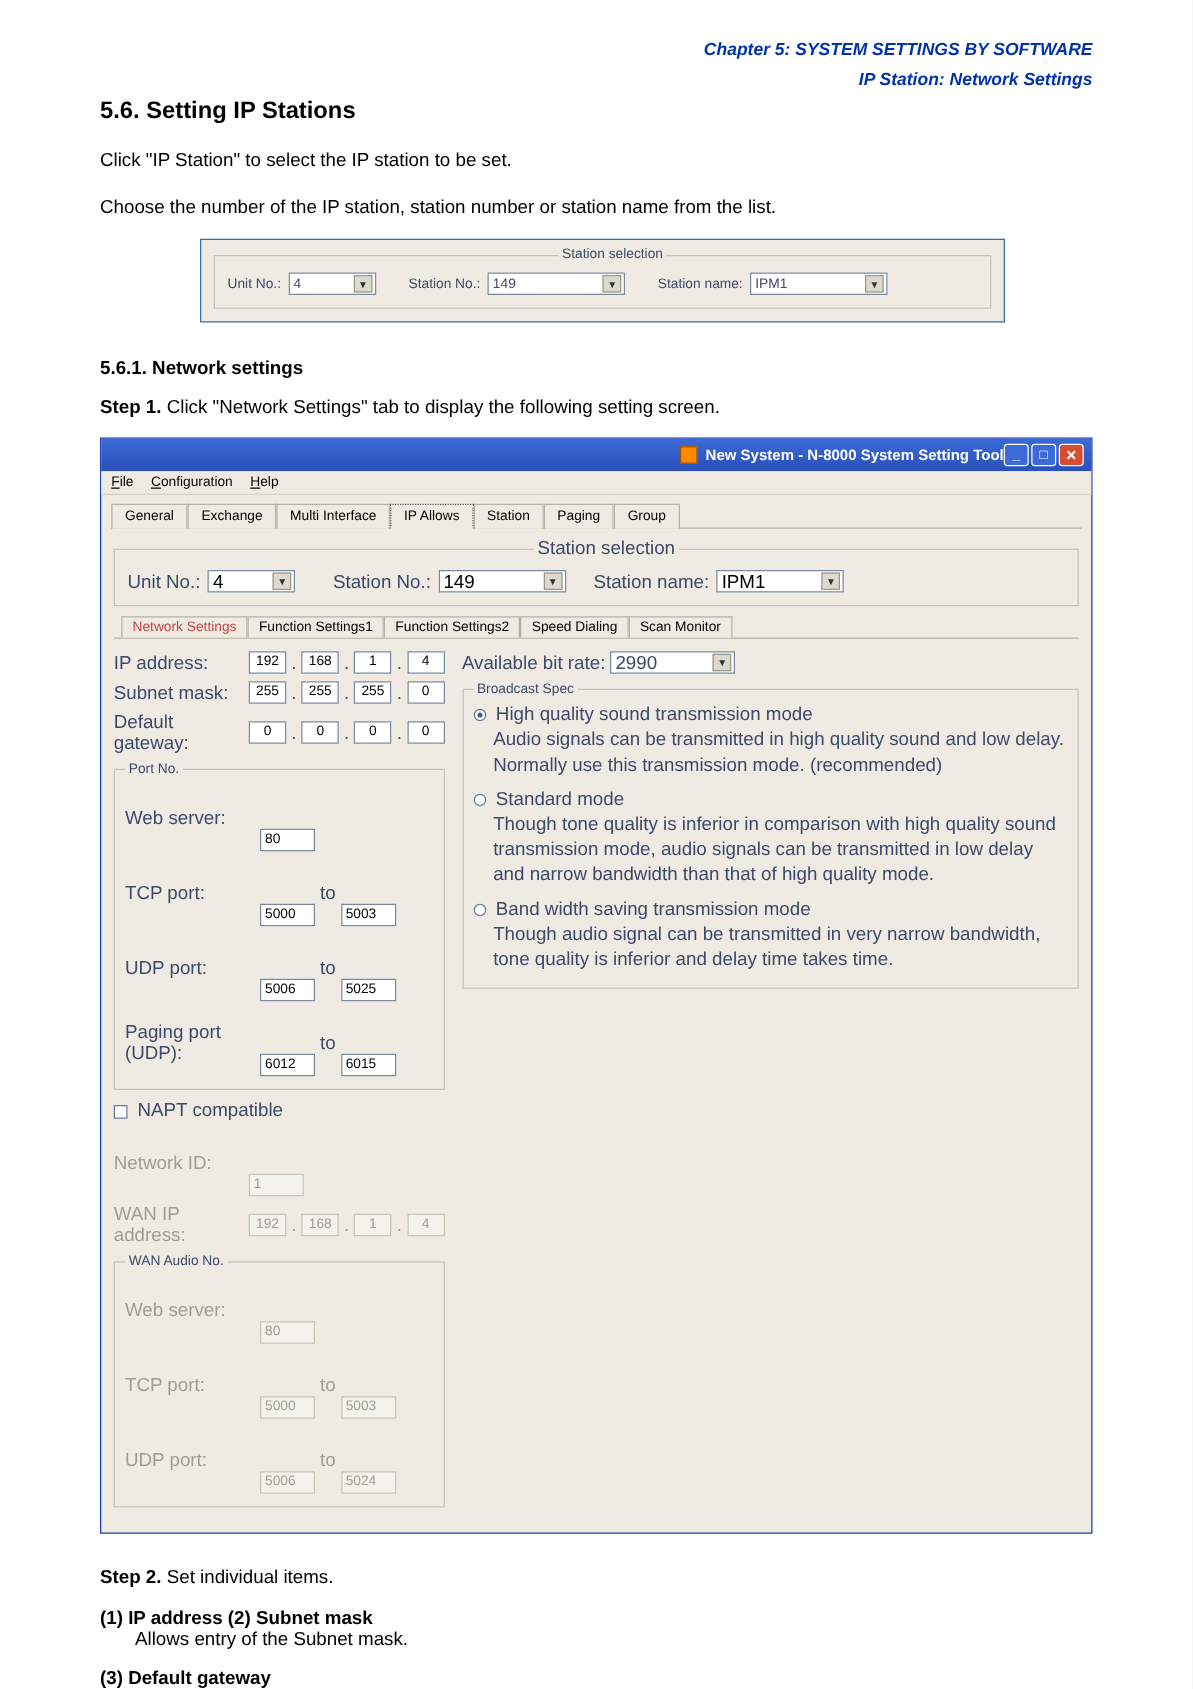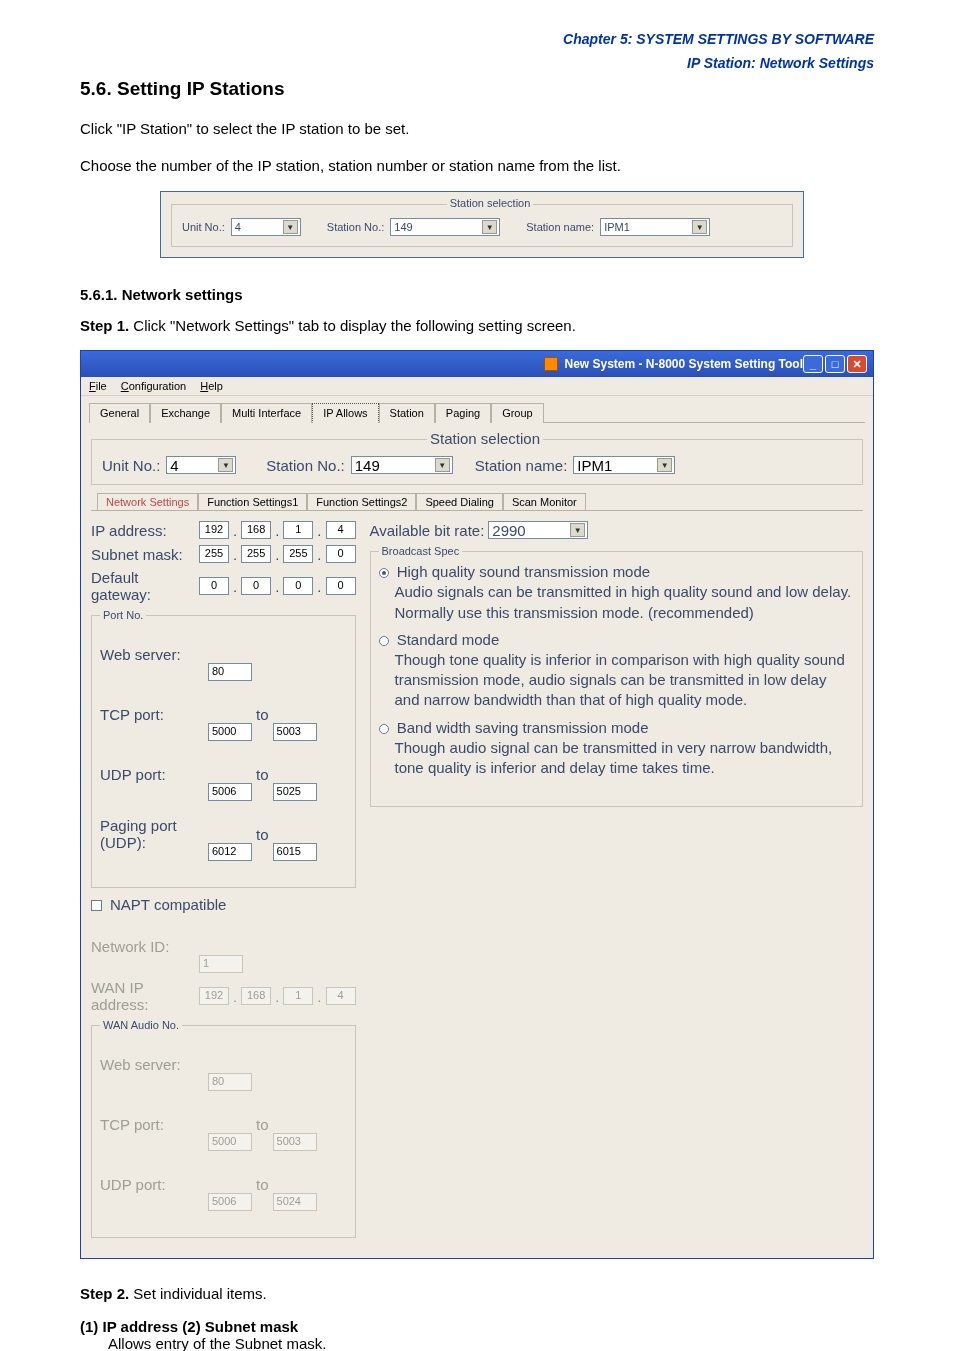--- a/index.html
+++ b/index.html
@@ -97,21 +97,21 @@
   .disabled .input-win { background: #f4f2ec; color: #9e9e94; border-color: #c9c4b8; }
 
   .radio-dot {
     width: 10px; height: 10px; border: 1px solid #6a7a99; border-radius: 50%;
     display: inline-block; margin-right: 4px; position: relative; top: 1px; background: #fff;
   }
   .radio-dot.on::after { content: ""; position: absolute; inset: 2px; border-radius: 50%; background: #3a5a8a; }
   .chk { width: 11px; height: 11px; border: 1px solid #6a7a99; background: #fff; display: inline-block; margin-right: 4px; position: relative; top: 1px; }
 
   .desc { margin: 2px 0 8px 16px; line-height: 1.35; }
-  fieldset.gb2 { border: 1px solid #c9c4b8; padding: 6px 8px 20px 8px; margin: 0 0 8px 0; }
+  fieldset.gb2 { border: 1px solid #c9c4b8; padding: 6px 8px 4px 8px; margin: 0 0 8px 0; }
   .gb2 legend { font-size: 11px; color: #3b4a6b; padding: 0 3px; }
 </style>
 </head>
 <body>
 
 <div class="page">
   <div class="hdr">Chapter 5:  SYSTEM SETTINGS BY SOFTWARE</div>
   <div class="hdr">IP Station: Network Settings</div>
 
   <h2>5.6. Setting IP Stations</h2>

